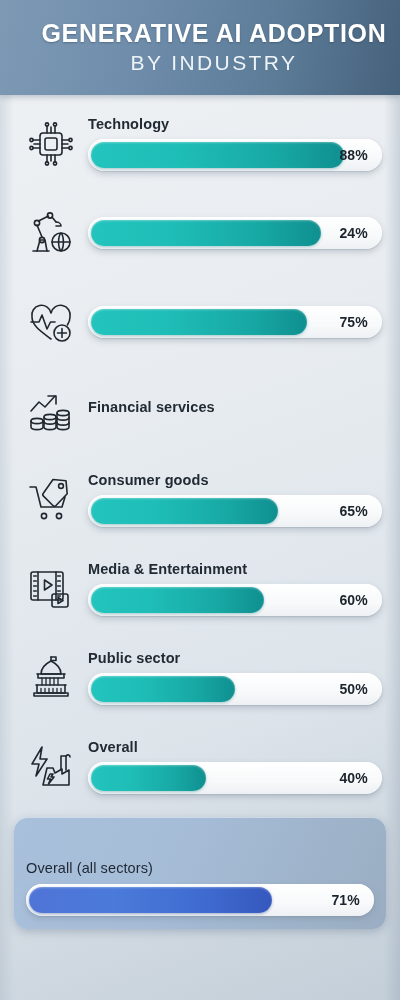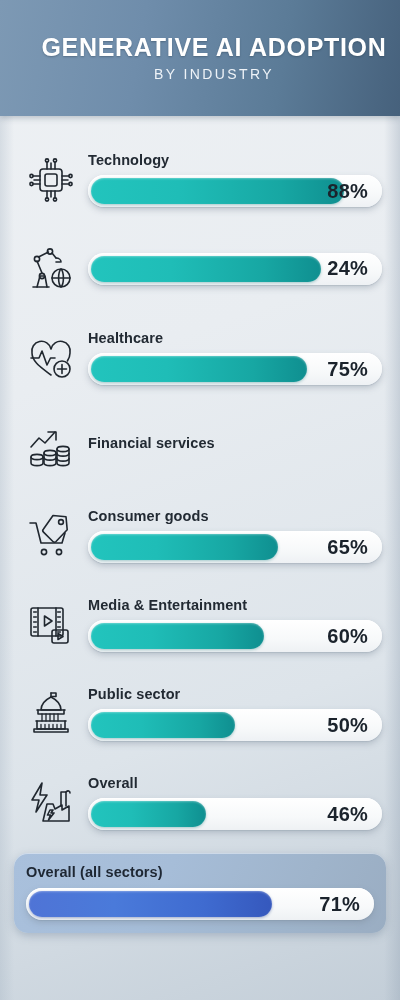--- a/index.html
+++ b/index.html
@@ -23,21 +23,21 @@
   }
   .edge-right {
     position: absolute;
     right: 0; top: 95px; bottom: 0; width: 16px;
     background: linear-gradient(270deg, rgba(150,165,182,0.38), rgba(150,165,182,0));
     pointer-events: none;
   }
 
   
   .header {
-    height: 116px;
+    height: 95px;
     background: linear-gradient(100deg, #7d99b4 0%, #6f8dab 35%, #5b7b97 70%, #46617c 100%);
     display: flex;
     flex-direction: column;
     align-items: center;
     justify-content: center;
     box-shadow: 0 2px 6px rgba(60,80,100,0.30);
     position: relative;
     z-index: 3;
     padding-left: 28px;
   }
@@ -45,32 +45,32 @@
     color: #ffffff;
     font-size: 25px;
     font-weight: bold;
     letter-spacing: 0.7px;
     line-height: 1.05;
     text-shadow: 0 1px 2px rgba(30,45,60,0.35);
     text-align: center;
   }
   .title-sub {
     color: #eef3f8;
-    font-size: 14px;
+    font-size: 21px;
     font-weight: normal;
     letter-spacing: 2.4px;
     margin-top: 5px;
     text-align: center;
   }
 
   
   .rows {
     position: relative;
     z-index: 2;
-    padding: 19px 0 0 0;
+    padding: 4px 0 0 0;
   }
   .row {
     height: 89px;
     display: flex;
     align-items: center;
     padding: 0 18px 0 14px;
     box-sizing: border-box;
   }
   .icon-cell {
     width: 74px;
@@ -116,44 +116,45 @@
     top: 3px;
     bottom: 3px;
     border-radius: 14px;
     background: linear-gradient(90deg, #22c4bd 0%, #1fbdb7 35%, #17a7a3 75%, #0f8f90 100%);
     box-shadow: inset 0 1px 2px rgba(255,255,255,0.32),
                 0 1px 3px rgba(20,120,120,0.35);
   }
   .pct {
     position: absolute;
     right: 14px;
-    font-size: 20px;
+    font-size: 14px;
     font-weight: bold;
     color: #1b232c;
     letter-spacing: 0.2px;
   }
 
   
   .overall-card {
     margin: 6px 14px 0 14px;
     padding: 11px 12px 13px 12px;
     border-radius: 14px;
     background: linear-gradient(115deg, #a9c0dc 0%, #a6bdd8 40%, #9fb4cb 75%, #9aadc2 100%);
     box-shadow: 0 3px 8px rgba(95,115,140,0.35),
                 inset 0 1px 0 rgba(255,255,255,0.45);
     position: relative;
     z-index: 2;
     box-sizing: border-box;
   }
   .overall-label {
     font-size: 14.5px;
-    font-weight: bold;
+    font-weight: normal;
     color: #1e2733;
     margin-bottom: 8px;
     letter-spacing: 0.1px;
+    margin-top: 32px;
   }
   .fill-blue {
     background: linear-gradient(90deg, #4f74d6 0%, #4a7ada 35%, #3f6bd0 72%, #3558bd 100%);
     box-shadow: inset 0 1px 2px rgba(255,255,255,0.30),
                 0 1px 3px rgba(35,65,140,0.40);
   }
 </style>
 </head>
 <body>
 
@@ -233,21 +234,20 @@
         <path d="M26 43C17 36 7 30 7 21a9 9 0 0 1 19-4a9 9 0 0 1 19 4c0 3-1 5.5-2.6 8"></path>
         <path d="M6 26h8l3-7l5 14l3.5-7H30"></path>
       </g>
       <g fill="none" stroke="#20272f" stroke-width="1.6" stroke-linecap="round" stroke-linejoin="round">
         <circle cx="37" cy="37" r="8"></circle>
         <path d="M37 32.5v9M32.5 37h9"></path>
       </g>
     </svg>
       </div>
       <div class="row-body">
-        <div class="row-label">Healthcare</div>
         <div class="track">
           <div class="fill" style="width: 216px;"></div>
           <div class="pct">75%</div>
         </div>
       </div>
     </div>
     <div class="row">
       <div class="icon-cell">
         <svg width="52" height="52" viewBox="0 0 52 52">
       <g fill="none" stroke="#20272f" stroke-width="1.6" stroke-linecap="round" stroke-linejoin="round">
@@ -359,21 +359,21 @@
         <path d="M36 29V15h5v14"></path>
         <path d="M41 15c2-2 4-1 4 1"></path>
         <path d="M25 33l-2.5 5h3l-2 5l5.5-7h-3l2-3z"></path>
       </g>
     </svg>
       </div>
       <div class="row-body">
         <div class="row-label">Overall</div>
         <div class="track">
           <div class="fill" style="width: 115px;"></div>
-          <div class="pct">46%</div>
+          <div class="pct">40%</div>
         </div>
       </div>
     </div>
   </div>
 
 <div class="overall-card">
   <div class="overall-label">Overall (all sectors)</div>
   <div class="track">
     <div class="fill fill-blue" style="width: 243px;"></div>
     <div class="pct">71%</div>

